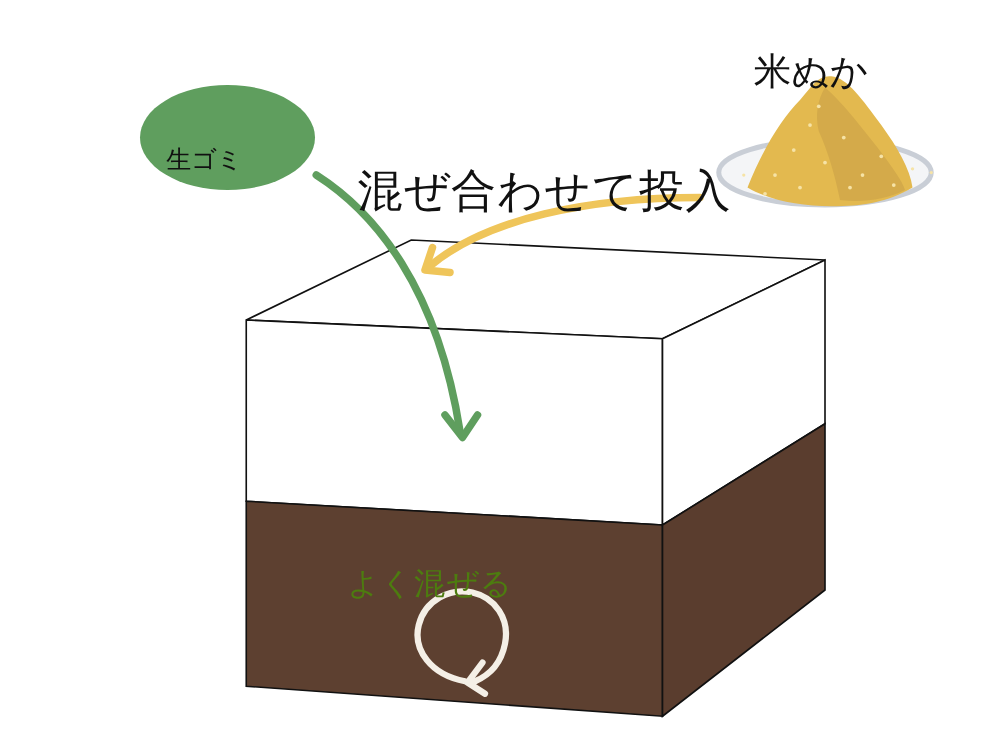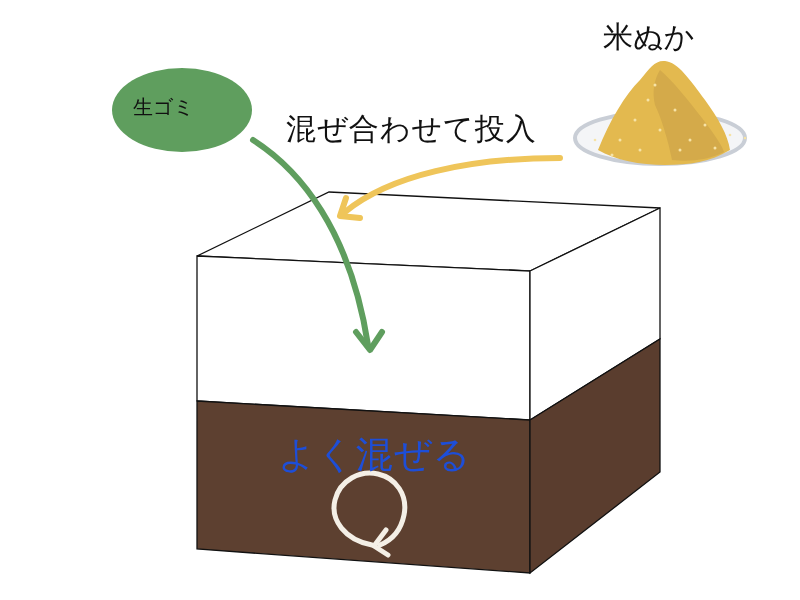--- a/index.html
+++ b/index.html
@@ -1,22 +1,22 @@
 <!DOCTYPE html>
 <html><head>
   <meta charset="utf-8">
   <style>
     html, body { margin: 0; padding: 0; background: #ffffff; }
     body { width: 800px; height: 600px; position: relative; overflow: hidden; font-family: "DejaVu Sans", sans-serif; }
     svg.stage { position: absolute; left: 0; top: 0; }
-    .lbl { position: absolute; white-space: nowrap; font-family: Liberation Serif, serif; }
+    .lbl { position: absolute; white-space: nowrap; font-family: Liberation Serif, serif; margin-top: 20px; }
     .title-nuka { left: 603px; top: 17px; font-size: 30px; color: #111; }
-    .label-mix { left: 286px; top: 109px; font-size: 30px; color: #111; letter-spacing: 1px; }
+    .label-mix { left: 286px; top: 109px; font-size: 36px; color: #111; letter-spacing: 1px; }
     .label-gomi { left: 133px; top: 94px; font-size: 20px; color: #111; }
-    .label-stir { left: 278px; top: 430px; font-size: 37px; color: #1d4ed8; letter-spacing: 1px; }
+    .label-stir { left: 278px; top: 430px; font-size: 25px; color: #4d7c0f; letter-spacing: 1px; }
   </style>
 </head>
 <body>
 
 <svg class="stage" width="800" height="600" viewBox="0 0 800 600">
 
   <polygon points="197,256 329,192 660,208 530,271" fill="#ffffff" stroke="#111" stroke-width="1.3"></polygon>
 
   <polygon points="197,256 530,271 530,420 197,401" fill="#ffffff" stroke="#111" stroke-width="1.3"></polygon>
 

